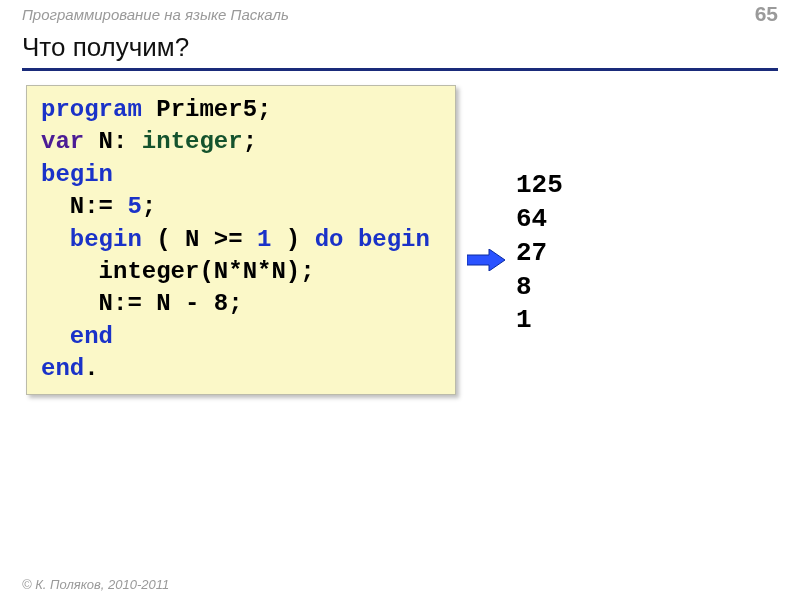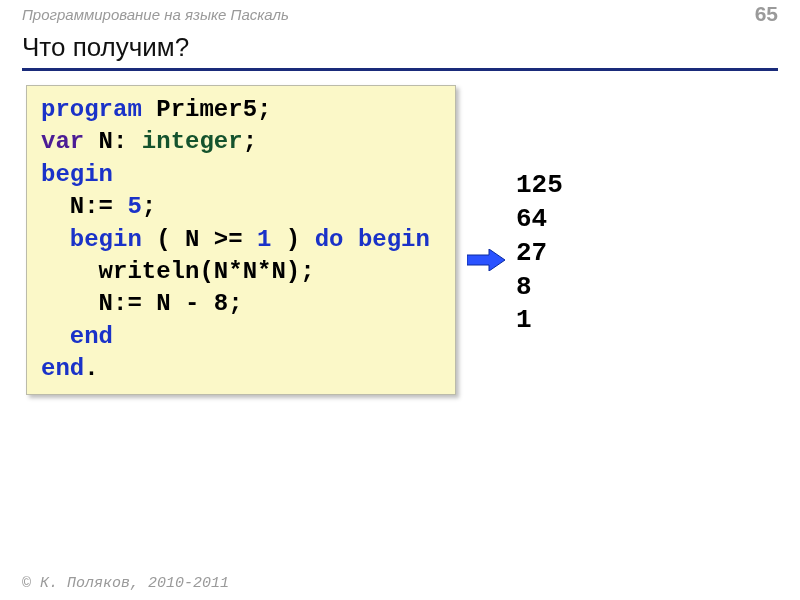--- a/index.html
+++ b/index.html
@@ -77,22 +77,21 @@
     line-height: 1.3;
     white-space: pre;
     padding-top: 28px;
   }
   .footer {
     position: absolute;
     bottom: 8px;
     left: 22px;
     color: #9a9a9a;
     font-style: italic;
-    font-size: 15px;
-    font-family: Liberation Mono, monospace;
+    font-size: 13px;
   }
 </style>
 </head>
 <body>
 
 <div class="header">
   <span>Программирование на языке Паскаль</span>
   <span class="page-num">65</span>
 </div>
 
@@ -101,21 +100,21 @@
 </div>
 <div class="title-underline"></div>
 
 <div class="content">
 
   <div class="code-box"><span class="kw">program</span><span> Primer5;</span>
 <span class="var">var</span><span> N: </span><span class="typ">integer</span><span>;</span>
 <span class="kw">begin</span>
 <span>  N:= </span><span class="num">5</span><span>;</span>
 <span>  </span><span class="kw">begin</span><span> ( N &gt;= </span><span class="num">1</span><span> ) </span><span class="kw">do</span><span> </span><span class="kw">begin</span>
-<span>    writeln(N*N*N);</span>
+<span>    integer(N*N*N);</span>
 <span>    N:= N - 8;</span>
 <span>  </span><span class="kw">end</span>
 <span class="kw">end</span><span>.</span></div>
 
   <div class="arrow-col">
     <svg class="arrow" viewBox="0 0 38 22">
       <polygon points="0,6 22,6 22,0 38,11 22,22 22,16 0,16" fill="#2a52ff" stroke="#0a2aa0" stroke-width="1"></polygon>
     </svg>
   </div>
 

